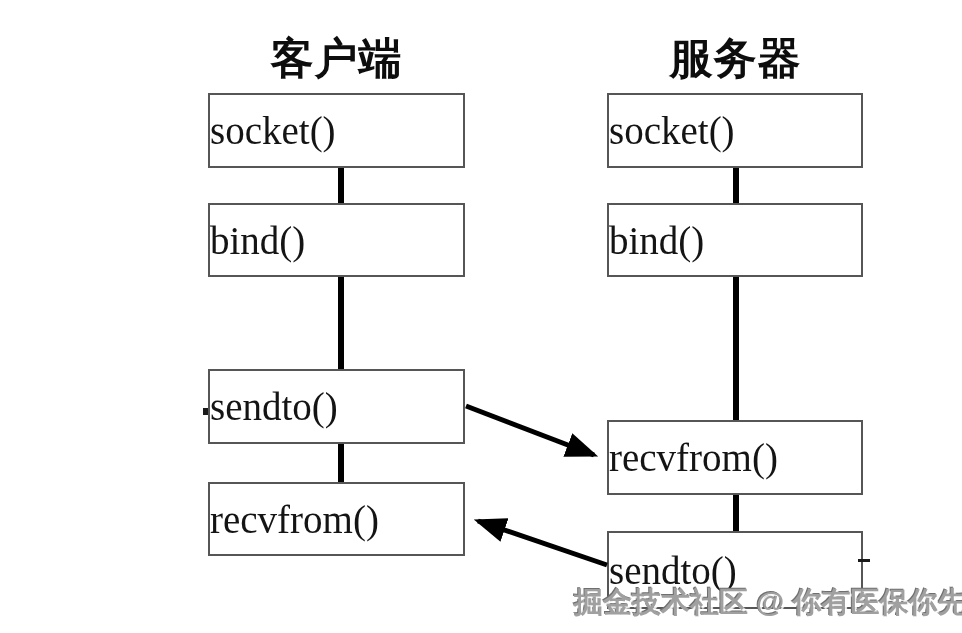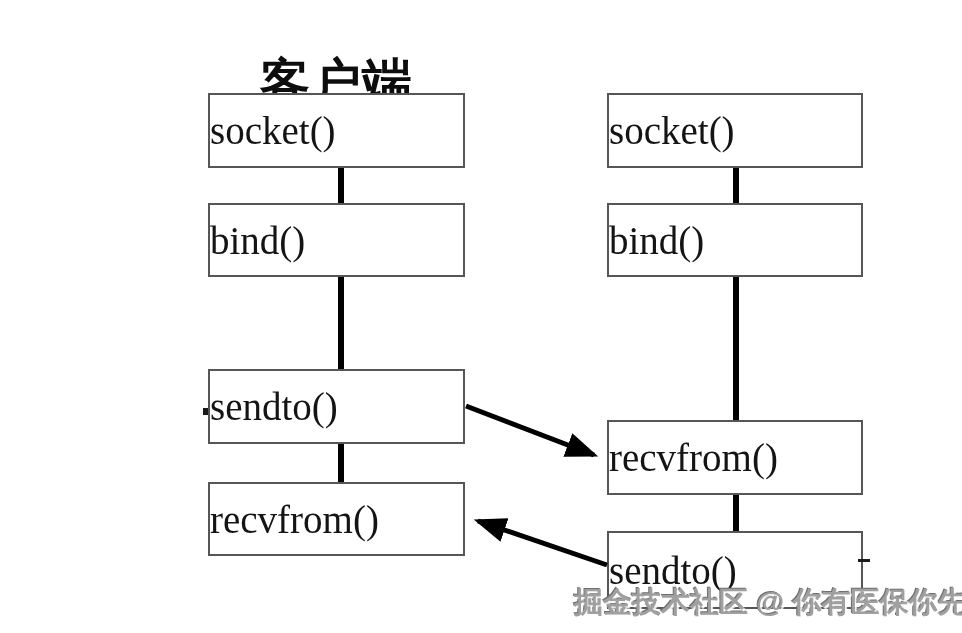--- a/index.html
+++ b/index.html
@@ -13,25 +13,24 @@
     height: 633px;
     background: #ffffff;
     overflow: hidden;
     font-family: "Liberation Sans", "DejaVu Sans", sans-serif;
   }
   .col-title {
     position: absolute;
     width: 257px;
     text-align: center;
     font-weight: bold;
-    font-size: 50px;
+    font-size: 43px;
     color: #0d0d0d;
     letter-spacing: 1px;
     white-space: nowrap;
-    margin-top: 19px;
   }
   .flow-box {
     position: absolute;
     box-sizing: border-box;
     background: #ffffff;
     border: 2px solid #565656;
     display: flex;
     align-items: center;
     justify-content: flex-start;
     font-family: "Liberation Serif", "DejaVu Serif", serif;
@@ -89,20 +88,21 @@
   .s-conn1    { left: 733px; top: 166px; height: 39px; }
   .s-conn2    { left: 733px; top: 275px; height: 147px; }
   .s-conn3    { left: 733px; top: 493px; height: 40px; }
 </style>
 </head>
 <body>
 
 <div class="canvas">
 
   <div class="col-title c-title">客户端</div>
+  <div class="col-title s-title">服务器</div>
 
   <div class="connector c-conn1"></div>
   <div class="connector c-conn2"></div>
   <div class="connector c-conn3"></div>
 
   <div class="connector s-conn1"></div>
   <div class="connector s-conn2"></div>
   <div class="connector s-conn3"></div>
 
   <div class="flow-box c-socket">

